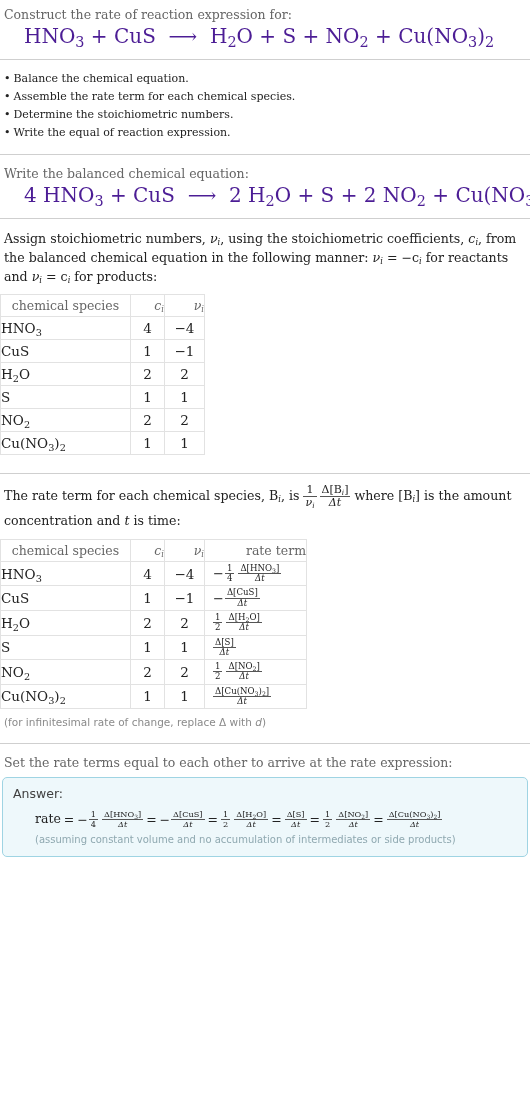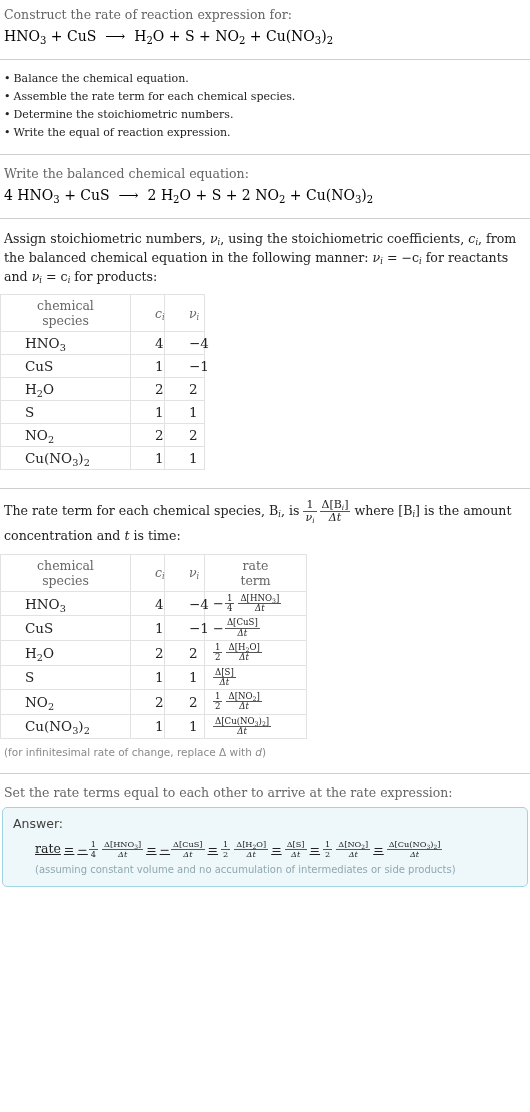--- a/index.html
+++ b/index.html
@@ -16,25 +16,26 @@
   .page { width: 530px; position: relative; }
 
   .prompt-label,
   .section-label {
     color: #666666;
     font-size: 12.5px;
     line-height: 17px;
     padding: 0 4px;
   }
   .eq-line {
-    font-size: 14px;
+    font-size: 20px;
     line-height: 22px;
     padding: 2px 4px 0 4px;
-    color: #000000;
+    color: #4c1d95;
     white-space: nowrap;
+    margin-left: 20px;
   }
   .plan-head {
     color: #666666;
     font-size: 12.5px;
     line-height: 18px;
     padding: 0 4px;
   }
   .plan-item {
     font-size: 11px;
     line-height: 18px;
@@ -66,29 +67,29 @@
 
   
   table.grid {
     border-collapse: collapse;
     font-size: 13px;
     margin: 0 0 0 0;
     table-layout: fixed;
   }
   table.grid th, table.grid td {
     border: 1px solid #e2e2e2;
-    padding: 3px 24px;
+    padding: 3px 0;
     vertical-align: middle;
     background: #ffffff;
   }
   table.grid th {
     color: #666666;
     font-weight: normal;
     font-size: 12.5px;
-    text-align: center;
+    text-align: right;
   }
   table.grid td.species {
     text-align: left;
     font-size: 13.5px;
     color: #222;
     white-space: nowrap;
   }
   table.grid td.num {
     text-align: center;
     font-size: 13.5px;
@@ -132,21 +133,20 @@
   }
   .frac.small { font-size: 8.6px; }
   .frac.tiny  { font-size: 8.2px; }
   .frac.mid   { font-size: 11px; }
 
   .neg { vertical-align: middle; padding-right: 1px; }
 
   .rate-expr {
     white-space: nowrap;
     font-size: 12.5px;
-    text-decoration: underline;
   }
   .rate-expr .eqs { padding: 0 3px; vertical-align: middle; }
 
   .footnote {
     color: #8a8a8a;
     font-family: "DejaVu Sans", "Liberation Sans", sans-serif;
     font-size: 10.5px;
     line-height: 14px;
     padding: 0 4px;
   }

